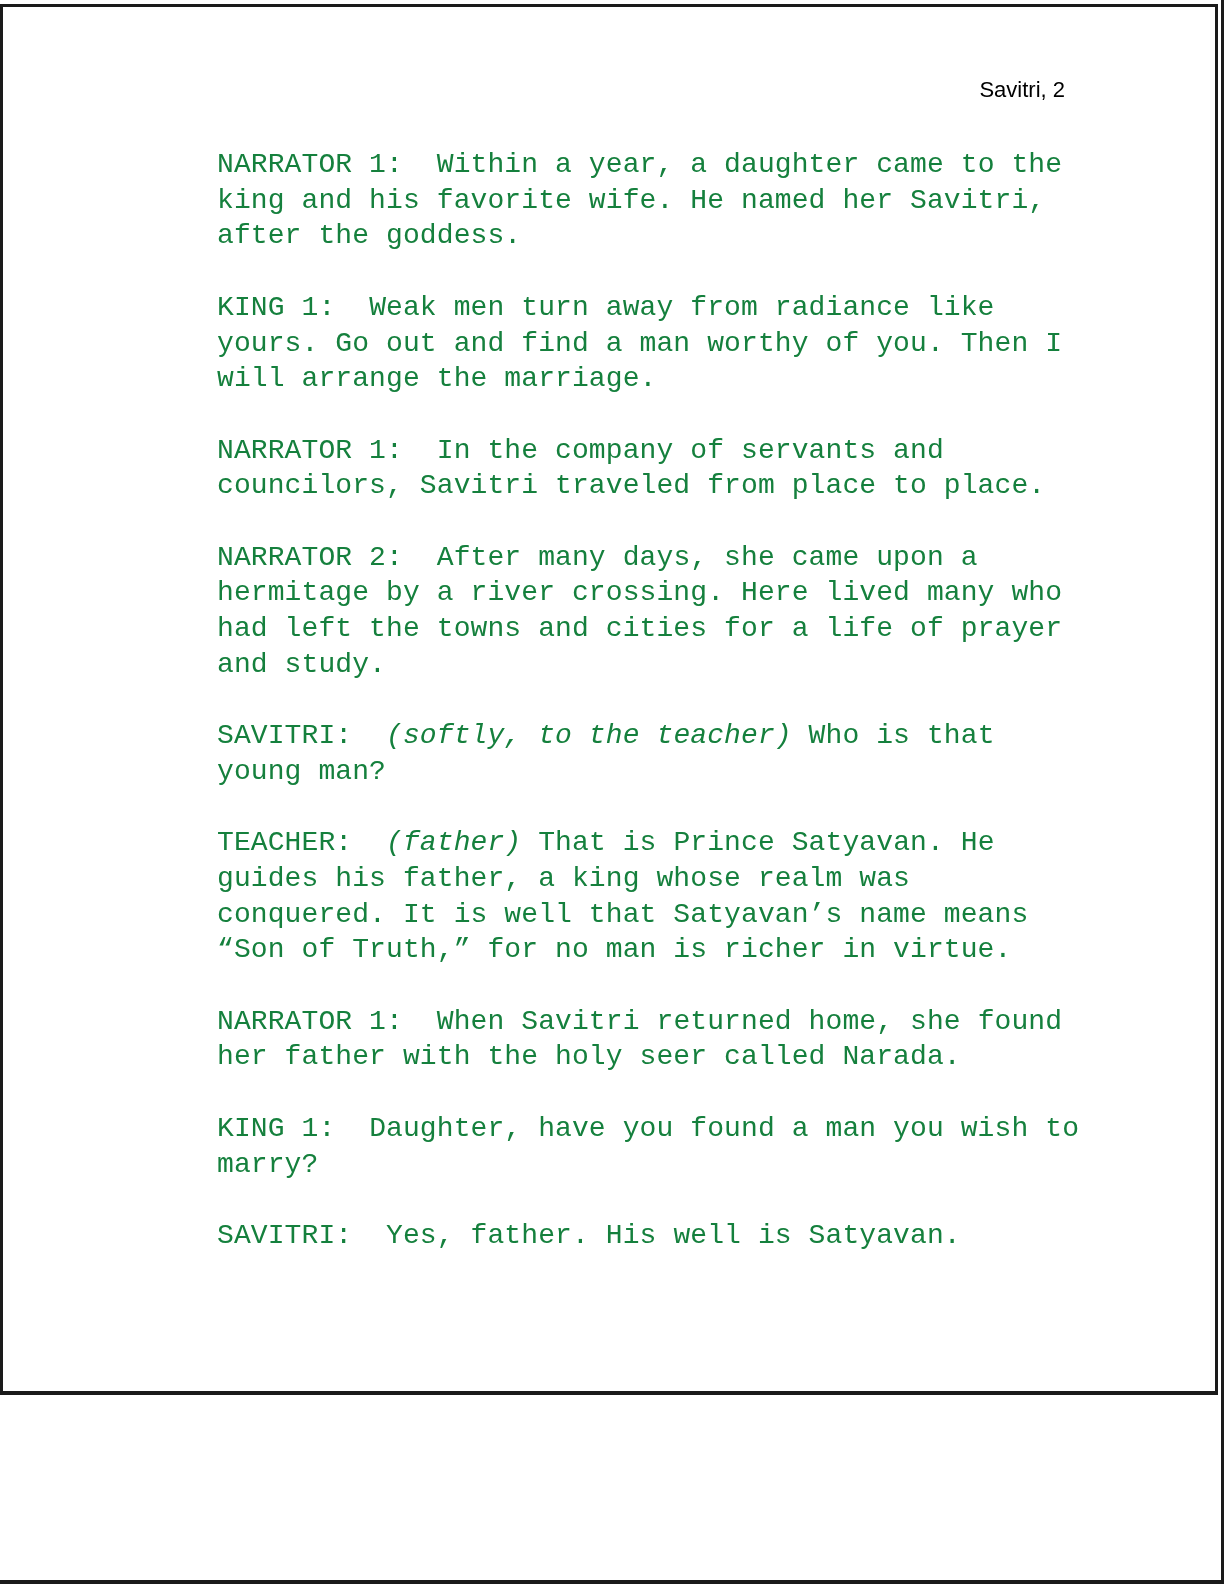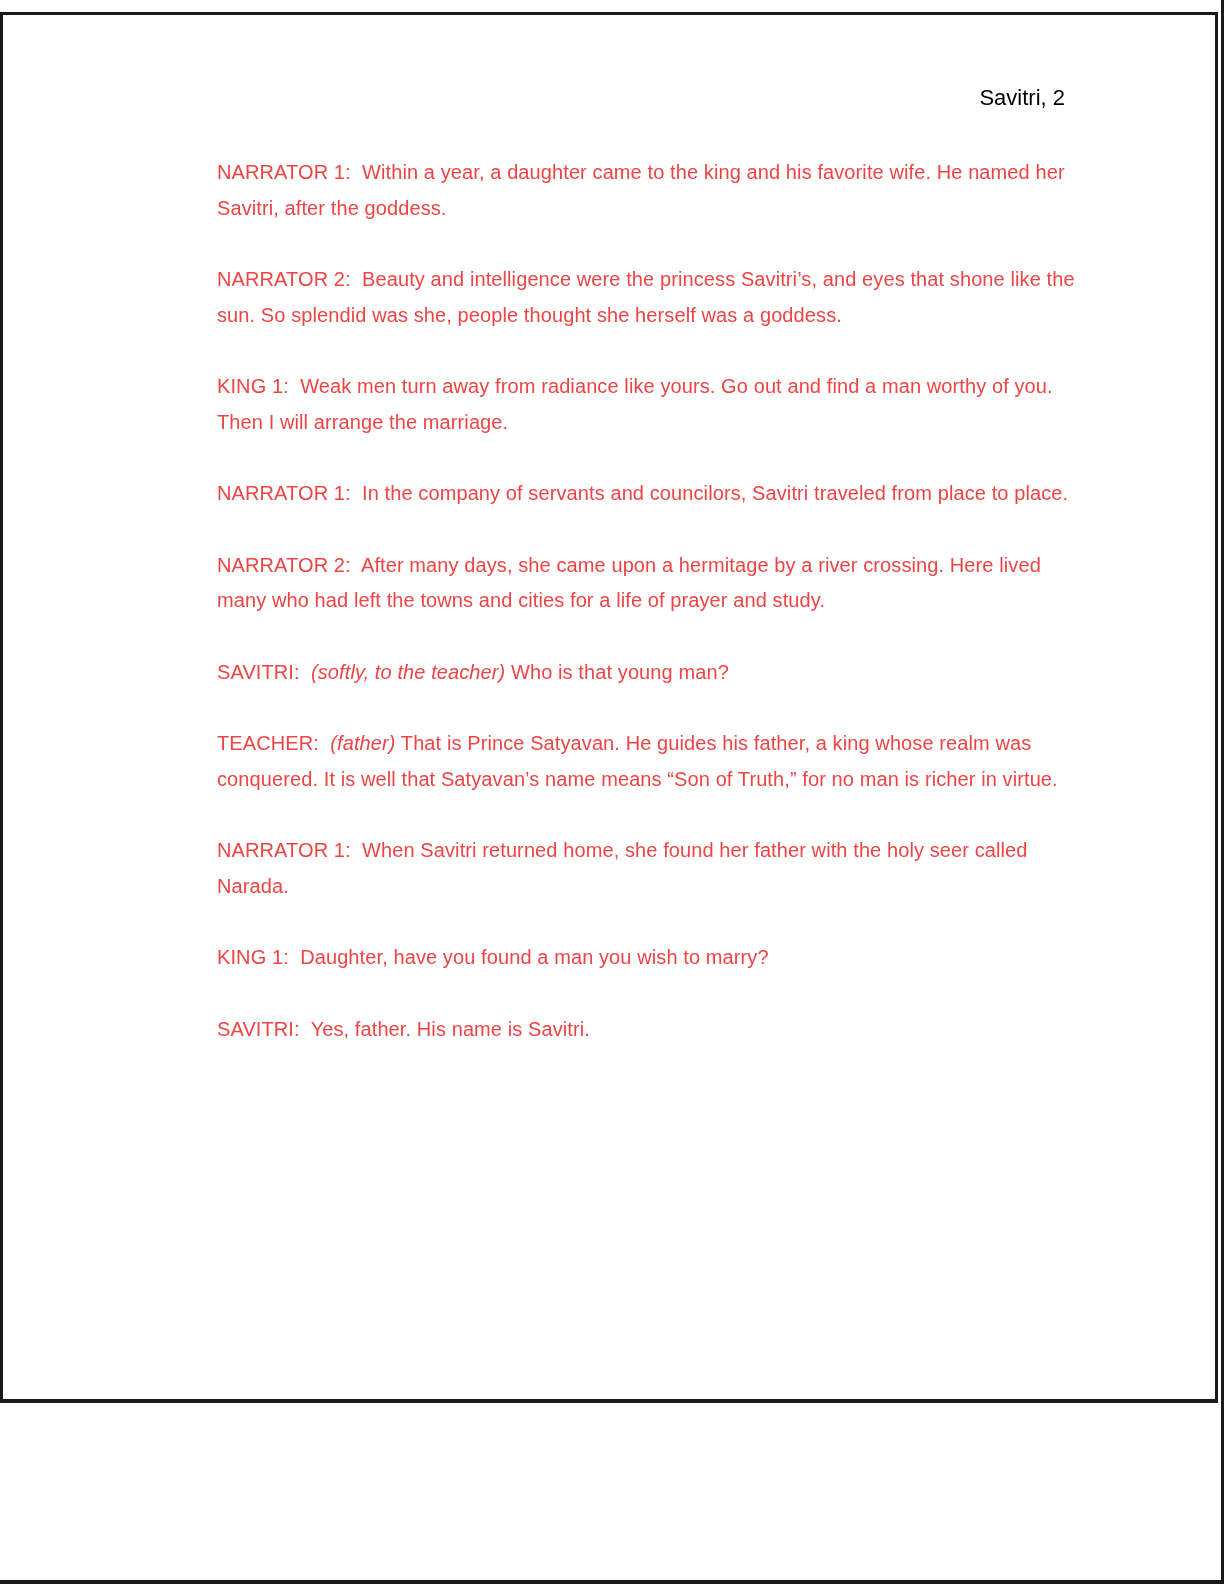--- a/index.html
+++ b/index.html
@@ -9,21 +9,21 @@
     }
     body {
       width: 1224px;
       height: 1584px;
       position: relative;
       overflow: hidden;
     }
     .page {
       position: absolute;
       left: 0;
-      top: 12px;
+      top: 4px;
       width: 1218px;
       height: 1391px;
       border-top: 3px solid #1a1a1a;
       border-left: 3px solid #1a1a1a;
       border-right: 3px solid #1a1a1a;
       border-bottom: 4px solid #1a1a1a;
       box-sizing: border-box;
       background: #ffffff;
     }
     .outer-right {
@@ -49,24 +49,24 @@
       font-family: "Liberation Sans", sans-serif;
       font-size: 22px;
       color: #000;
       line-height: 30px;
     }
     .script {
       position: absolute;
       left: 214px;
       top: 140px;
       width: 870px;
-      font-family: Liberation Sans, sans-serif;
-      font-size: 20px;
+      font-family: Liberation Mono, monospace;
+      font-size: 28px;
       line-height: 35.7px;
-      color: #ef4444;
+      color: #15803d;
       letter-spacing: 0.1px;
     }
     .block {
       margin: 0 0 35.7px 0;
     }
     .speaker {
       white-space: pre;
     }
     .direction {
       font-style: italic;
@@ -74,35 +74,34 @@
   </style>
 </head>
 <body>
 
 <div class="page">
   <div class="page-header">Savitri, 2</div>
 
   <div class="script">
     <p class="block"><span class="speaker">NARRATOR 1:  </span><span>Within a year, a daughter came to the king and his favorite wife. He named her Savitri, after the goddess.</span></p>
 
-    <p class="block"><span class="speaker">NARRATOR 2:  </span><span>Beauty and intelligence were the princess Savitri’s, and eyes that shone like the sun. So splendid was she, people thought she herself was a goddess.</span></p>
 
 
     <p class="block"><span class="speaker">KING 1:  </span><span>Weak men turn away from radiance like yours. Go out and find a man worthy of you. Then I will arrange the marriage.</span></p>
 
     <p class="block"><span class="speaker">NARRATOR 1:  </span><span>In the company of servants and councilors, Savitri traveled from place to place.</span></p>
 
     <p class="block"><span class="speaker">NARRATOR 2:  </span><span>After many days, she came upon a hermitage by a river crossing. Here lived many who had left the towns and cities for a life of prayer and study.</span></p>
 
 
     <p class="block"><span class="speaker">SAVITRI:  </span><span class="direction">(softly, to the teacher)</span><span> Who is that young man?</span></p>
 
     <p class="block"><span class="speaker">TEACHER:  </span><span class="direction">(father)</span><span> That is Prince Satyavan. He guides his father, a king whose realm was conquered. It is well that Satyavan’s name means “Son of Truth,” for no man is richer in virtue.</span></p>
 
     <p class="block"><span class="speaker">NARRATOR 1:  </span><span>When Savitri returned home, she found her father with the holy seer called Narada.</span></p>
 
     <p class="block"><span class="speaker">KING 1:  </span><span>Daughter, have you found a man you wish to marry?</span></p>
 
-    <p class="block"><span class="speaker">SAVITRI:  </span><span>Yes, father. His name is Savitri.</span></p>
+    <p class="block"><span class="speaker">SAVITRI:  </span><span>Yes, father. His well is Satyavan.</span></p>
   </div>
 </div>
 <div class="outer-right"></div>
 <div class="outer-bottom"></div>
 
 </body></html>

